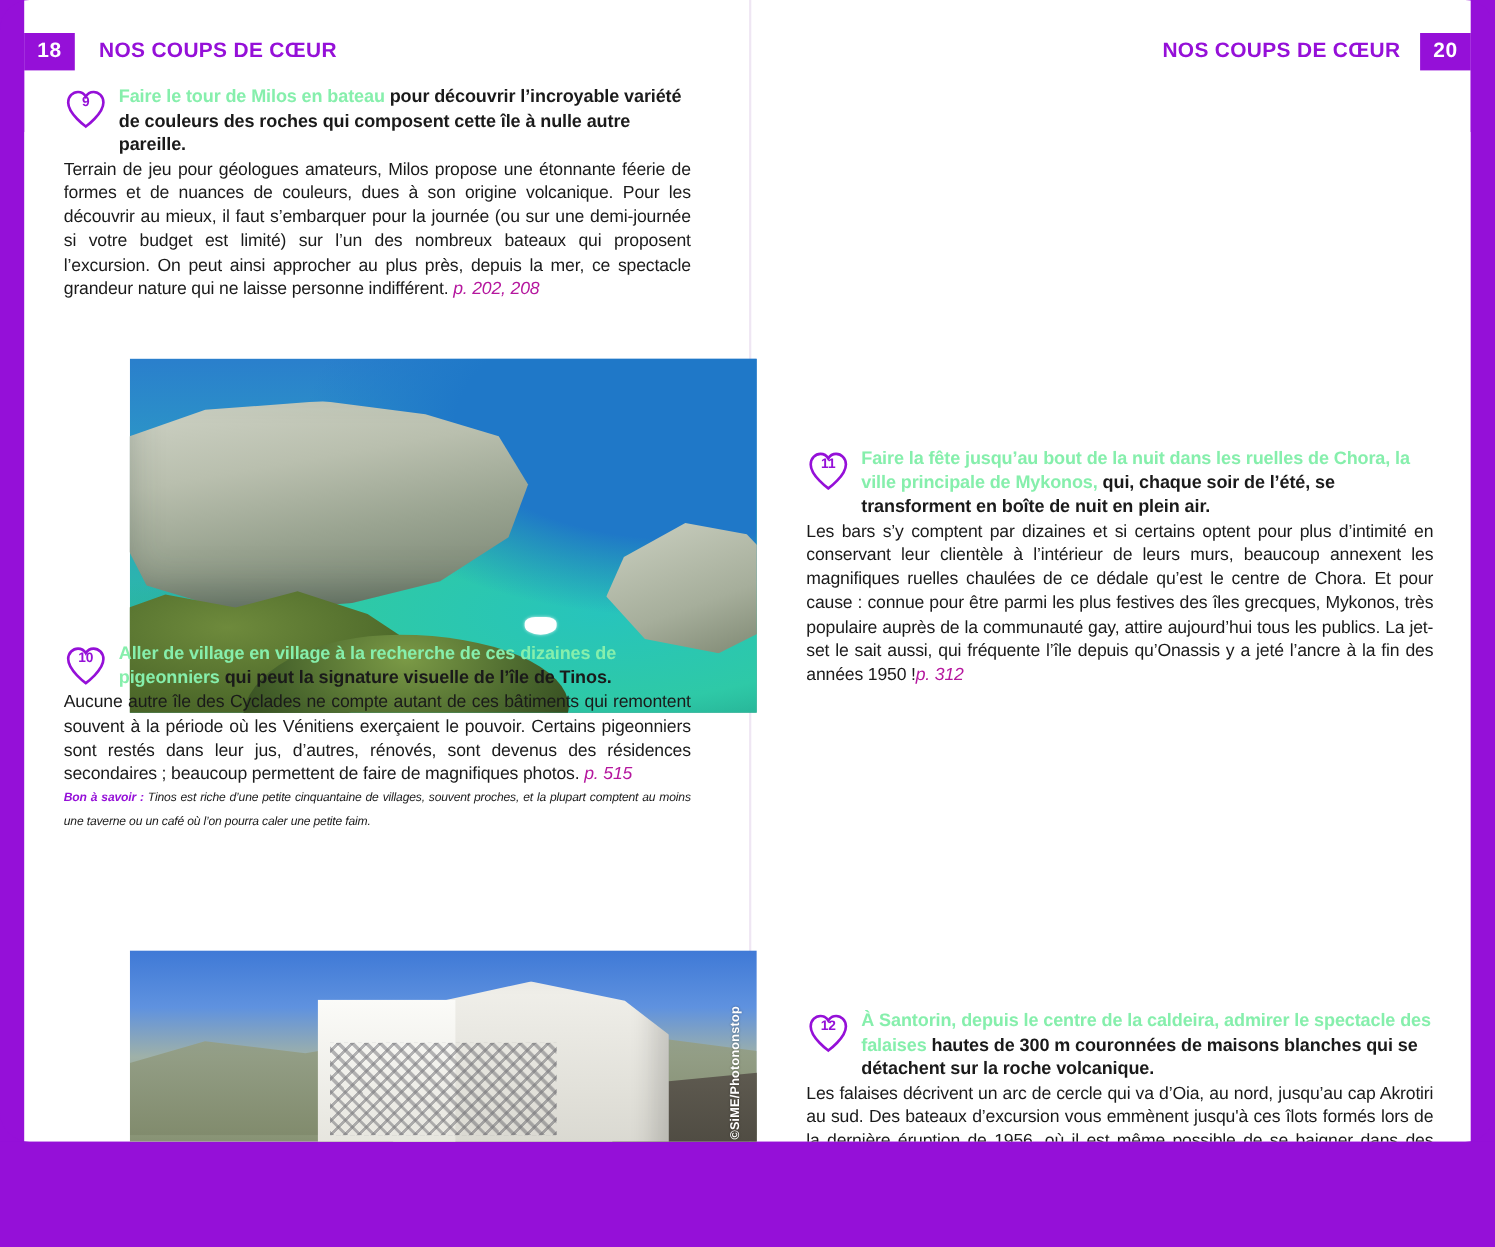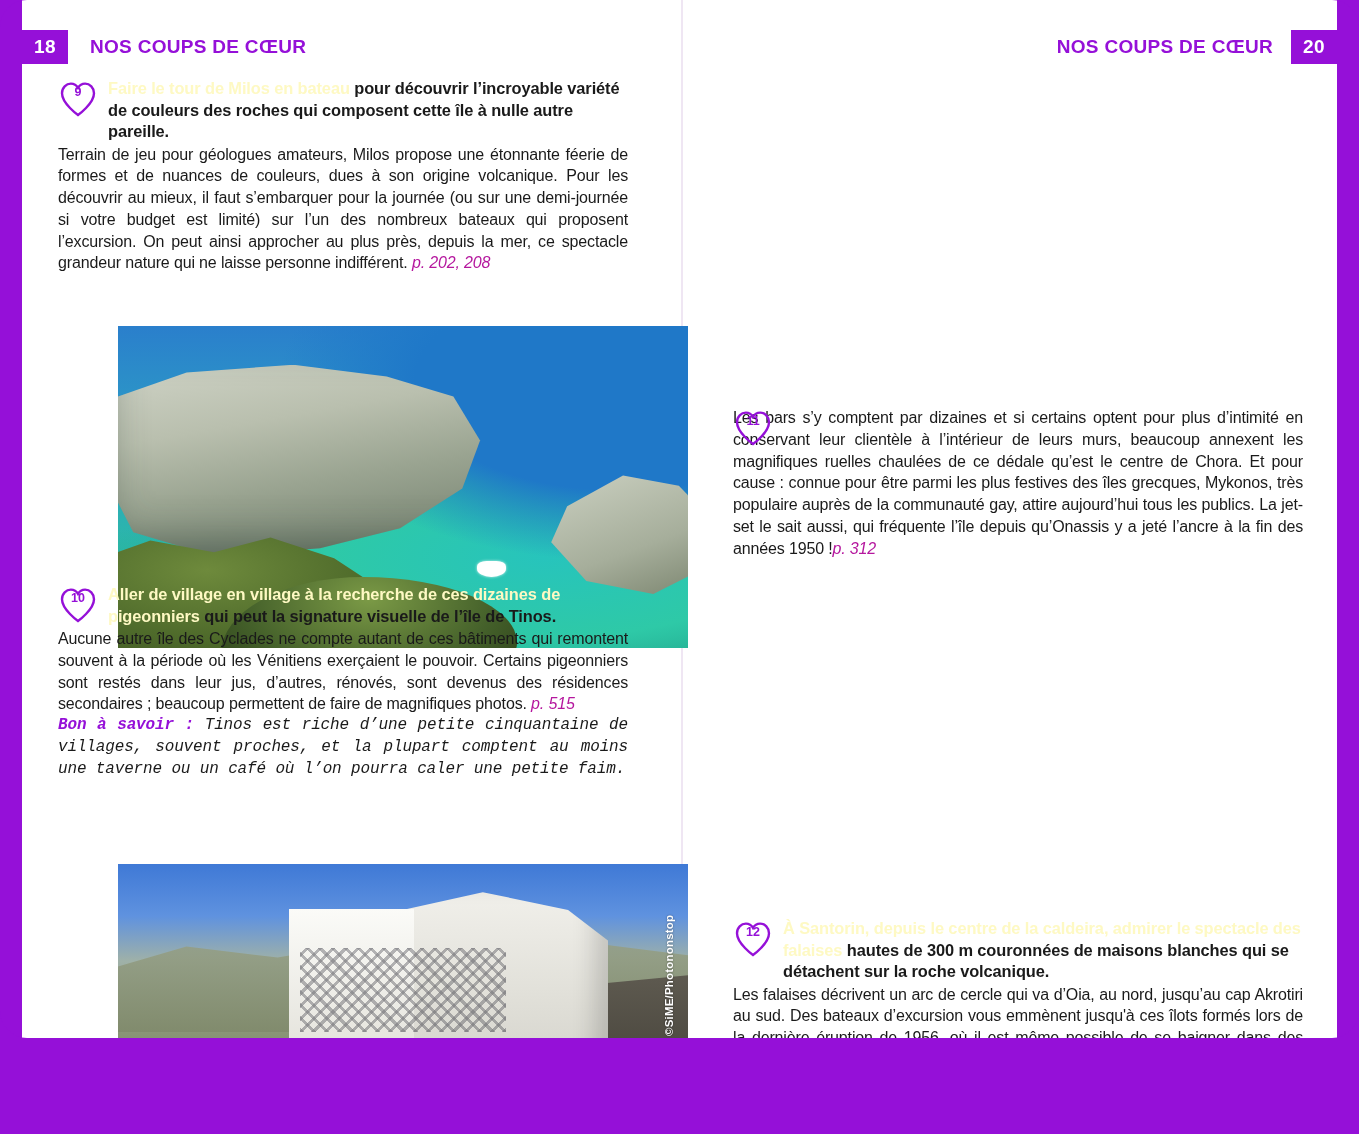--- a/index.html
+++ b/index.html
@@ -108,45 +108,44 @@
     line-height: 22px;
   }
   .lede {
     font-size: 16.4px;
     line-height: 21.5px;
     font-weight: bold;
     color: #1a1a1a;
     margin: 0 0 1px 0;
     letter-spacing: -0.1px;
   }
-  .lede .hl { color: #fef9c3; }
+  .lede .hl { color: #86efac; }
 
   
   .body {
     font-size: 16px;
     line-height: 21.8px;
     color: #1a1a1a;
     text-align: justify;
     margin: 0;
     letter-spacing: -0.15px;
   }
   .pref {
     color: #b5179e;
     font-style: italic;
     white-space: nowrap;
   }
   .tip {
-    font-size: 16px;
+    font-size: 11px;
     line-height: 21.8px;
     font-style: italic;
     color: #1a1a1a;
     text-align: justify;
     margin: 0;
     letter-spacing: -0.15px;
-    font-family: Liberation Mono, monospace;
   }
   .tip b { color: #9510d8; font-style: italic; }
 
   
   .photo {
     position: absolute;
     overflow: hidden;
   }
   .credit {
     position: absolute;
@@ -314,20 +313,21 @@
 
   <div class="col" id="col-right">
 
     <div class="entry" style="position:absolute; top:315px; left:0; width:570px;margin-top:14px;">
       <div class="heart">
         <svg width="40" height="38" viewBox="0 0 40 38" aria-hidden="true">
           <path d="M20 35 C20 35 4 23.5 4 13.2 C4 7.6 8.2 3.6 12.9 3.6 C16.2 3.6 18.7 5.5 20 7.8 C21.3 5.5 23.8 3.6 27.1 3.6 C31.8 3.6 36 7.6 36 13.2 C36 23.5 20 35 20 35 Z" fill="none" stroke="#9510d8" stroke-width="2.4"></path>
         </svg>
         <div class="num">11</div>
       </div>
+      <p class="lede"><span class="hl">Faire la fête jusqu’au bout de la nuit dans les ruelles de Chora, la ville principale de Mykonos,</span><span> qui, chaque soir de l’été, se transforment en boîte de nuit en plein air.</span></p>
       <p class="body" style="margin-left:-50px;"><span>Les bars s’y comptent par dizaines et si certains optent pour plus d’intimité en conservant leur clientèle à l’intérieur de leurs murs, beaucoup annexent les magnifiques ruelles chaulées de ce dédale qu’est le centre de Chora. Et pour cause : connue pour être parmi les plus festives des îles grecques, Mykonos, très populaire auprès de la communauté gay, attire aujourd’hui tous les publics. La jet-set le sait aussi, qui fréquente l’île depuis qu’Onassis y a jeté l’ancre à la fin des années 1950 !</span><span class="pref">p. 312</span></p>
     </div>
 
     <div class="entry" style="position:absolute; top:840px; left:0; width:570px;">
       <div class="heart">
         <svg width="40" height="38" viewBox="0 0 40 38" aria-hidden="true">
           <path d="M20 35 C20 35 4 23.5 4 13.2 C4 7.6 8.2 3.6 12.9 3.6 C16.2 3.6 18.7 5.5 20 7.8 C21.3 5.5 23.8 3.6 27.1 3.6 C31.8 3.6 36 7.6 36 13.2 C36 23.5 20 35 20 35 Z" fill="none" stroke="#9510d8" stroke-width="2.4"></path>
         </svg>
         <div class="num">12</div>
       </div>

